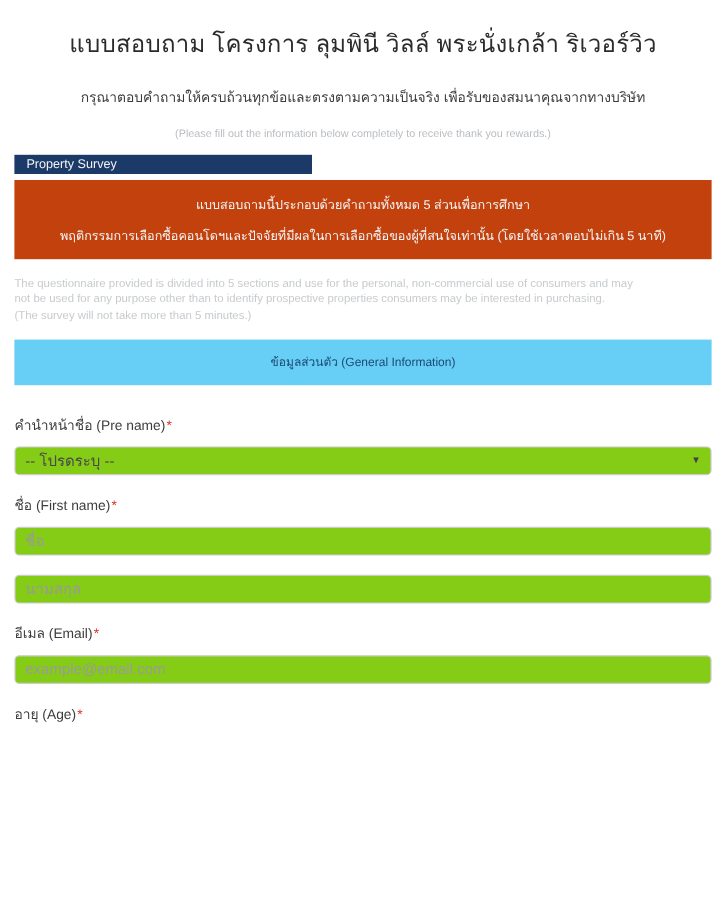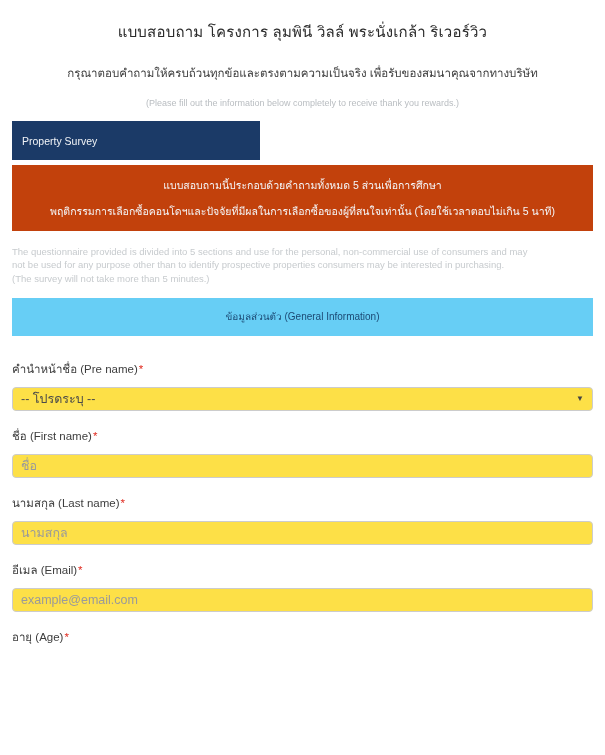--- a/index.html
+++ b/index.html
@@ -7,42 +7,42 @@
   body {
     width: 605px;
     font-family: "Liberation Sans", "DejaVu Sans", sans-serif;
     color: #333;
   }
   .page { width: 605px; min-height: 755px; padding-top: 20px; }
 
   
   .page-title {
     text-align: center;
-    font-size: 15px;
+    font-size: 20px;
     color: #2b2b2b;
     letter-spacing: 0.2px;
   }
   .page-subtitle {
     margin-top: 20px;
     text-align: center;
     font-size: 11.5px;
     color: #3c3c3c;
   }
   .page-note {
     margin-top: 16px;
     text-align: center;
     font-size: 9px;
     color: #b9bdc1;
   }
 
   
   .tab {
     margin: 13px 0 0 12px;
     width: 248px;
-    height: 39px;
+    height: 16px;
     background: #1b3a67;
     color: #f2f4f7;
     font-size: 10.5px;
     display: flex;
     align-items: center;
     padding-left: 10px;
     cursor: pointer;
   }
 
   
@@ -87,21 +87,21 @@
     font-size: 11.5px;
     color: #3d3d3d;
     margin-bottom: 9px;
   }
   .req { color: #e02b20; margin-left: 1px; }
   .control {
     width: 100%;
     height: 24px;
     border: 1px solid #cccccc;
     border-radius: 4px;
-    background: #fde047;
+    background: #84cc16;
     font-family: "Liberation Sans", "DejaVu Sans", sans-serif;
     font-size: 12.5px;
     color: #555;
     padding: 2px 8px;
     outline: none;
   }
   .control::placeholder { color: #9a9a9a; opacity: 1; }
   .select {
     display: flex;
     align-items: center;
@@ -152,21 +152,20 @@
         <span class="caret">▼</span>
       </div>
     </div>
 
     <div class="field">
       <label class="field-label"><span>ชื่อ (First name)</span><span class="req">*</span></label>
       <input type="text" class="control" placeholder="ชื่อ" style="">
     </div>
 
     <div class="field">
-      <label class="field-label"><span>นามสกุล (Last name)</span><span class="req">*</span></label>
       <input type="text" class="control" placeholder="นามสกุล" style="">
     </div>
 
 
     <div class="field">
       <label class="field-label"><span>อีเมล (Email)</span><span class="req">*</span></label>
       <input type="text" class="control" placeholder="example@email.com" style="">
     </div>
 
 

